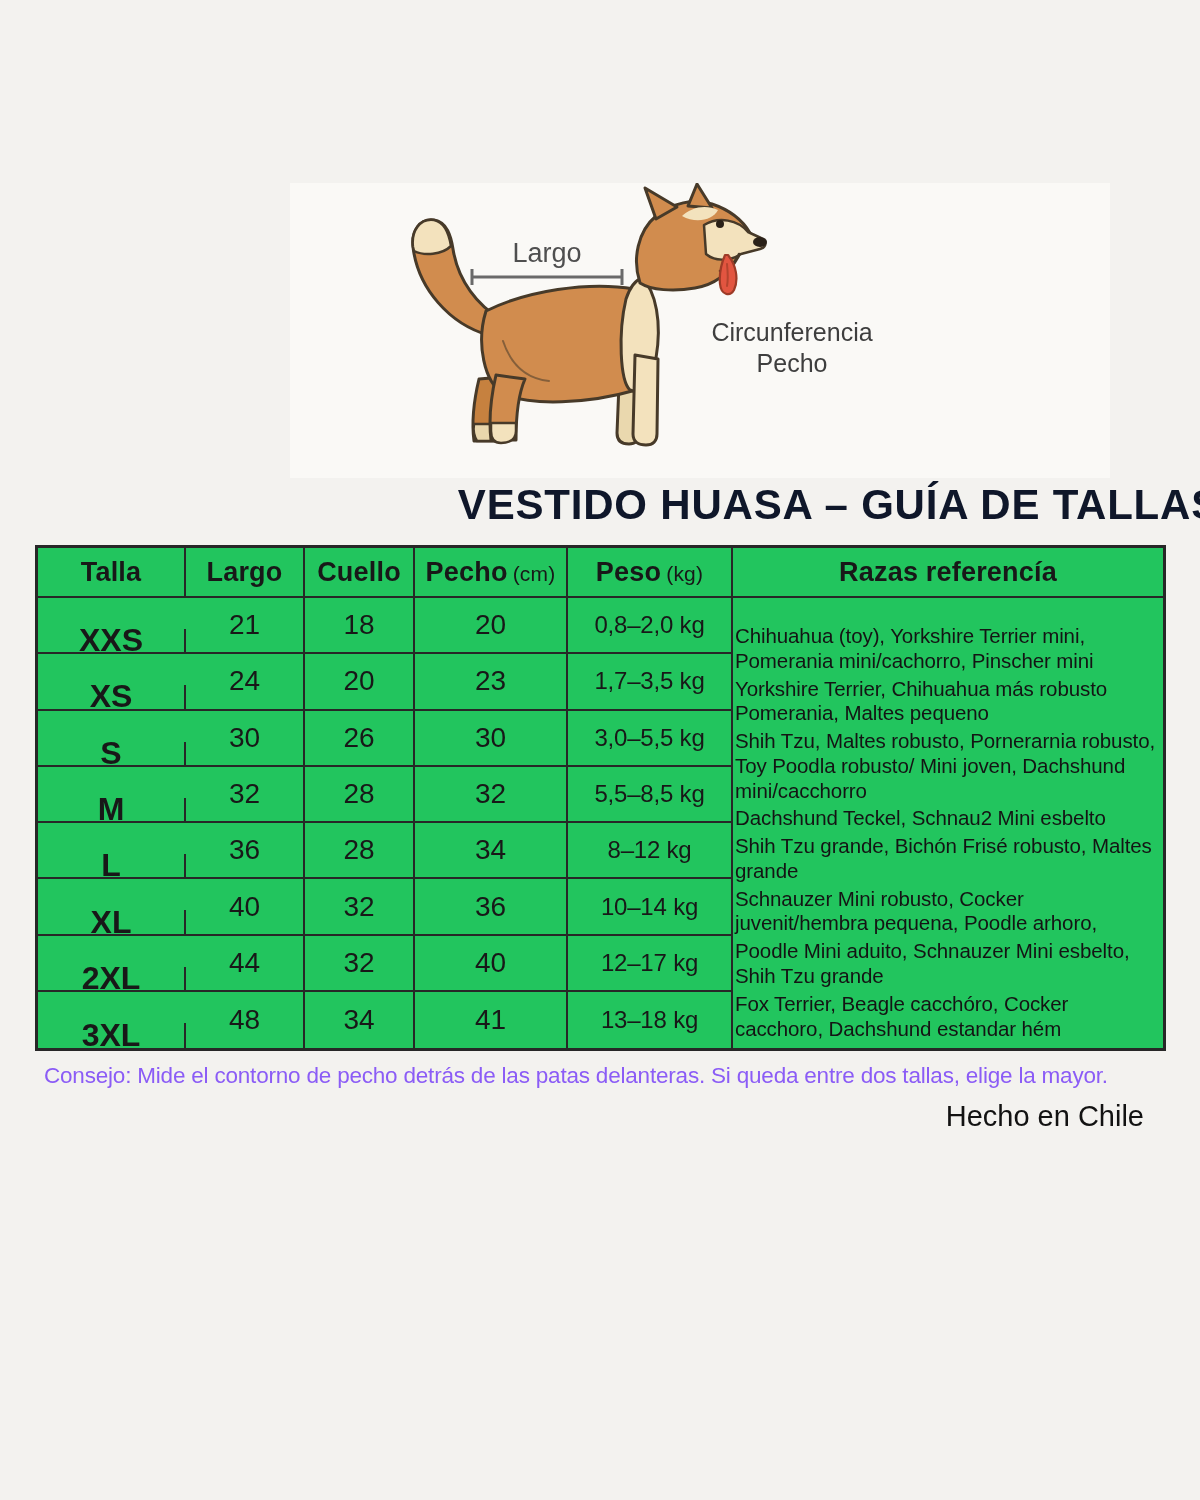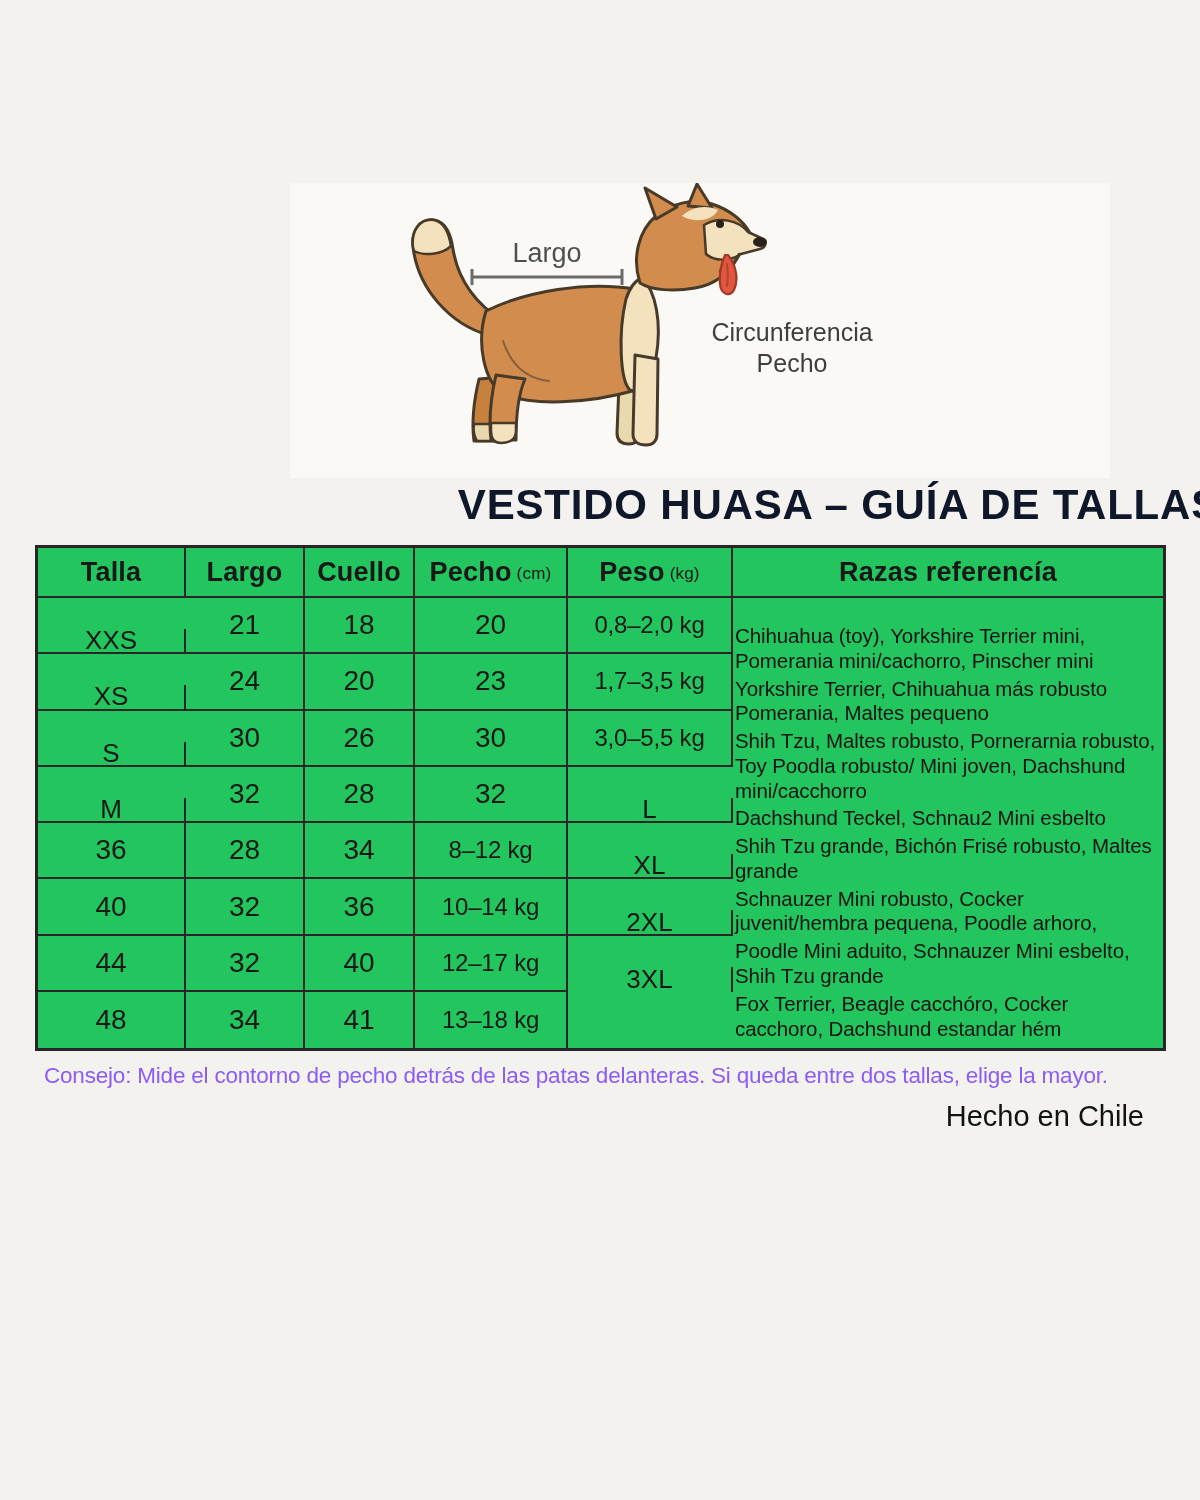--- a/index.html
+++ b/index.html
@@ -30,22 +30,22 @@
     grid-template-rows:50px repeat(8, 56.3px);
   }
   .c {
     border-right:2px solid #272727; border-bottom:2px solid #272727;
     display:flex; align-items:center; justify-content:center;
     color:#181818; box-sizing:border-box;
   }
   .nr { border-right:none; }
   .nb { border-bottom:none; }
   .h { font-weight:700; font-size:27px; letter-spacing:0.2px; }
-  .h .unit { font-size:17px; font-weight:400; margin-left:5px; padding-top:3px; }
-  .t { font-weight:400; font-size:26px;margin-top:31px; }
+  .h .unit { font-size:21px; font-weight:400; margin-left:5px; padding-top:3px; }
+  .t { font-weight:700; font-size:32px;margin-top:31px; }
   .n { font-size:28px; }
   .p { font-size:24px; letter-spacing:-0.2px; }
   .razas {
     grid-column:6; grid-row:2 / span 8;
     display:flex; flex-direction:column; justify-content:space-between;
     padding:7px 6px 7px 2px; box-sizing:border-box; overflow:hidden;margin-top:19px;
   }
   .rp {
     margin:0; font-size:20.5px; line-height:24.8px;
     color:#141414; letter-spacing:-0.1px;
@@ -140,20 +140,21 @@
   <div class="c t">S</div>
   <div class="c n">30</div>
   <div class="c n">26</div>
   <div class="c n">30</div>
   <div class="c p">3,0–5,5 kg</div>
 
   <div class="c t">M</div>
   <div class="c n">32</div>
   <div class="c n">28</div>
   <div class="c n">32</div>
+  <div class="c p">5,5–8,5 kg</div>
 
   <div class="c t">L</div>
   <div class="c n">36</div>
   <div class="c n">28</div>
   <div class="c n">34</div>
   <div class="c p">8–12 kg</div>
 
   <div class="c t">XL</div>
   <div class="c n">40</div>
   <div class="c n">32</div>

